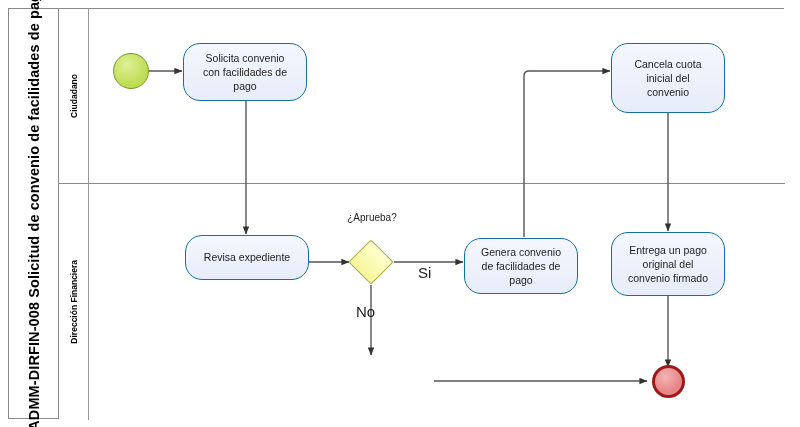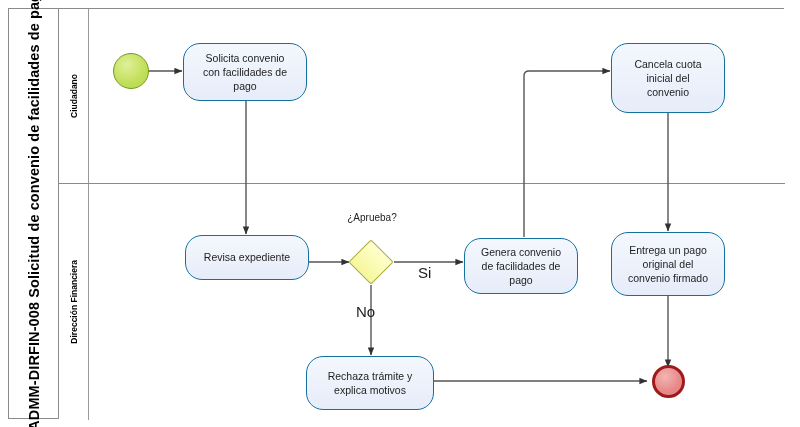--- a/index.html
+++ b/index.html
@@ -236,21 +236,18 @@
     <div class="flow-label" style="left:356px; top:303px;">No</div>
 
     <div class="task" style="left:464px; top:238px; width:114px; height:56px;">
       <span>Genera convenio de facilidades de pago</span>
     </div>
 
     <div class="task" style="left:611px; top:232px; width:114px; height:64px;">
       <span>Entrega un pago original del convenio firmado</span>
     </div>
 
-    <div class="task" style="left:306px; top:356px; width:128px; height:54px;">
-      <span>Rechaza trámite y explica motivos</span>
-    </div>
 
     <div class="event event-end" style="left:652px; top:365px; width:33px; height:33px;"></div>
 
   </div>
 
 </div>
 
 </body></html>

